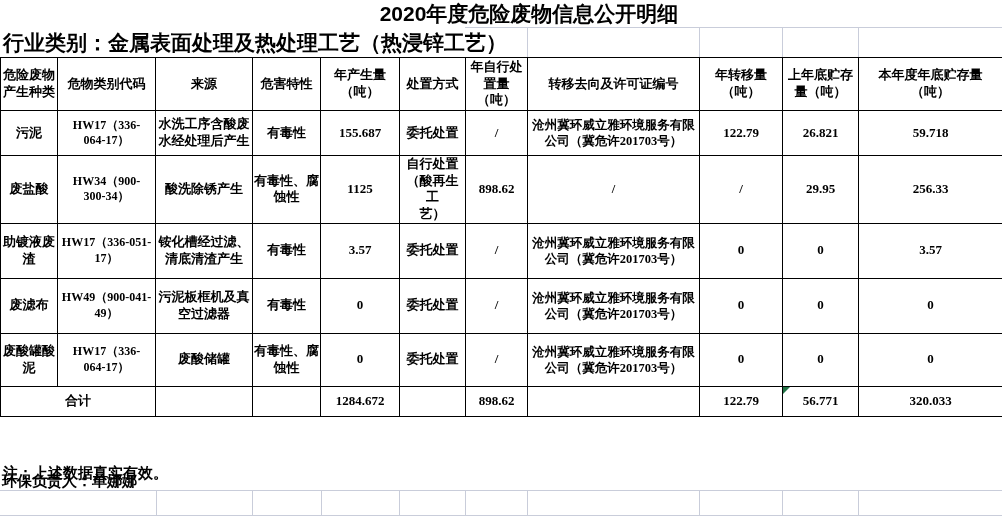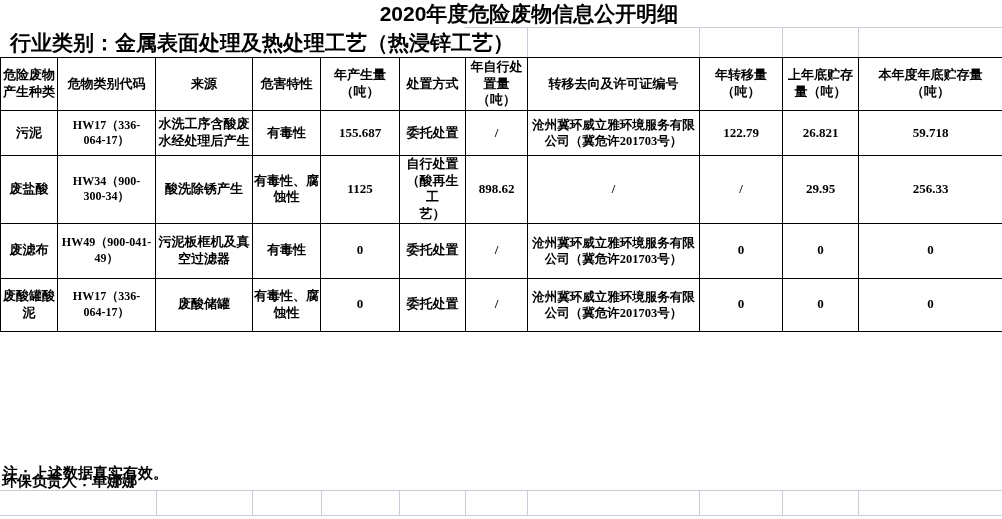--- a/index.html
+++ b/index.html
@@ -11,21 +11,21 @@
   #sheet{
     position:relative;width:1002px;height:519px;background:#ffffff;
     font-family:"Liberation Sans","DejaVu Sans",sans-serif;
     color:var(--ink);overflow:hidden;
   }
   #title{
     position:absolute;top:0;left:0;width:1002px;height:28px;line-height:28px;
     text-align:center;font-size:21px;font-weight:bold;white-space:nowrap;padding-left:28px;
   }
   #industry{
-    position:absolute;top:28px;left:10px;height:29px;line-height:30px;
+    position:absolute;top:28px;left:3px;height:29px;line-height:30px;
     font-size:21px;font-weight:bold;white-space:nowrap;z-index:2;
   }
   
   .gl{position:absolute;background:var(--grid);z-index:1;}
   
   #waste-table{
     position:absolute;top:57px;left:0;width:1002px;
     border-collapse:collapse;table-layout:fixed;z-index:3;background:#fff;font-family:Liberation Serif, serif;
   }
   #waste-table th,#waste-table td{
@@ -132,20 +132,34 @@
           <td class="c4">1125</td>
           <td class="c5">自行处置
 （酸再生工
 艺）</td>
           <td class="c6">898.62</td>
           <td class="c7">/</td>
           <td class="c8">/</td>
           <td class="c9">29.95</td>
           <td class="c10">256.33</td>
         </tr>
+        <tr class="r3">
+          <td class="c0">助镀液废渣</td>
+          <td class="c1">HW17（336-051-
+17）</td>
+          <td class="c2">铵化槽经过滤、清底清渣产生</td>
+          <td class="c3">有毒性</td>
+          <td class="c4">3.57</td>
+          <td class="c5">委托处置</td>
+          <td class="c6">/</td>
+          <td class="c7">沧州冀环威立雅环境服务有限公司（冀危许201703号）</td>
+          <td class="c8">0</td>
+          <td class="c9">0</td>
+          <td class="c10">3.57</td>
+        </tr>
         <tr class="r4">
           <td class="c0">废滤布</td>
           <td class="c1">HW49（900-041-
 49）</td>
           <td class="c2">污泥板框机及真空过滤器</td>
           <td class="c3">有毒性</td>
           <td class="c4">0</td>
           <td class="c5">委托处置</td>
           <td class="c6">/</td>
           <td class="c7">沧州冀环威立雅环境服务有限公司（冀危许201703号）</td>
@@ -159,20 +173,32 @@
 064-17）</td>
           <td class="c2">废酸储罐</td>
           <td class="c3">有毒性、腐蚀性</td>
           <td class="c4">0</td>
           <td class="c5">委托处置</td>
           <td class="c6">/</td>
           <td class="c7">沧州冀环威立雅环境服务有限公司（冀危许201703号）</td>
           <td class="c8">0</td>
           <td class="c9">0</td>
           <td class="c10">0</td>
+        </tr>
+        <tr class="trow">
+          <td colspan="2" class="c0">合计</td>
+          <td class="c2"></td>
+          <td class="c3"></td>
+          <td class="c4">1284.672</td>
+          <td class="c5"></td>
+          <td class="c6">898.62</td>
+          <td class="c7"></td>
+          <td class="c8">122.79</td>
+          <td class="c9">56.771<span class="tri"></span></td>
+          <td class="c10">320.033</td>
         </tr>
       </tbody>
   </table>
 
   <div id="note">注：上述数据真实有效。</div>
 
   <div class="gl" style="left:0;top:490px;width:1002px;height:1px;"></div>
   <div class="gl" style="left:0;top:515px;width:1002px;height:1px;"></div>
   <div class="gl" style="left:156px;top:491px;width:1px;height:24px;"></div>
   <div class="gl" style="left:252px;top:491px;width:1px;height:24px;"></div>

